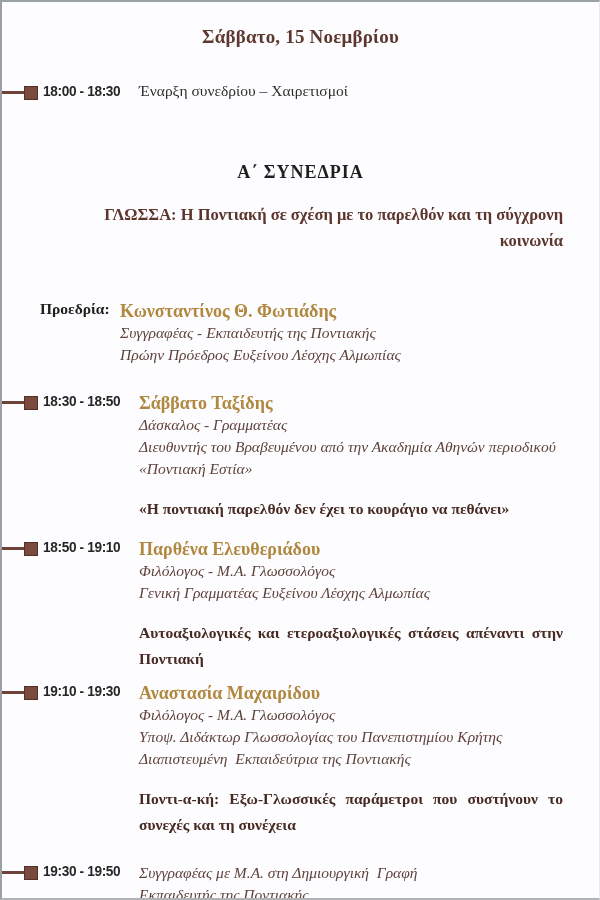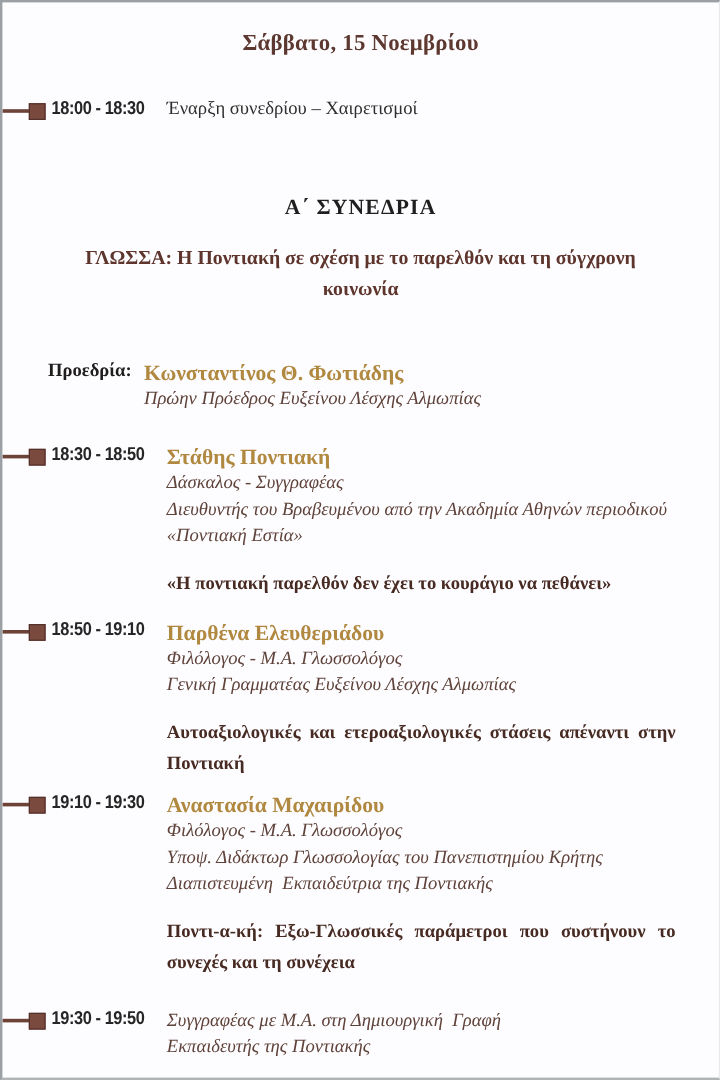--- a/index.html
+++ b/index.html
@@ -82,21 +82,21 @@
     margin-top: 58px;
     text-align: center;
     font-size: 18px;
     font-weight: 700;
     color: #1f1f1f;
     letter-spacing: 1px;
   }
   .session-theme {
     margin: 19px auto 0 auto;
     max-width: 525px;
-    text-align: center;
+    text-align: right;
     font-size: 16.5px;
     font-weight: 700;
     color: #5d352c;
     line-height: 26px;
   }
   .chair {
     position: relative;
     margin-top: 46px;
     padding-left: 118px;
   }
@@ -149,31 +149,32 @@
     <span class="time">18:00 - 18:30</span>
     <span class="desc">Έναρξη συνεδρίου – Χαιρετισμοί</span>
   </div>
 
   <div class="session-label">Α΄ ΣΥΝΕΔΡΙΑ</div>
   <div class="session-theme">ΓΛΩΣΣΑ: Η Ποντιακή σε σχέση με το παρελθόν και τη σύγχρονη κοινωνία</div>
 
   <div class="chair">
     <span class="chair-label">Προεδρία:</span>
     <div class="speaker-name">Κωνσταντίνος Θ. Φωτιάδης</div>
+    <div class="role">Συγγραφέας - Εκπαιδευτής της Ποντιακής</div>
     <div class="role">Πρώην Πρόεδρος Ευξείνου Λέσχης Αλμωπίας</div>
   </div>
 
   <div class="slot talk" style="margin-top:26px;">
     <span class="bullet">
         <span class="stem"></span>
         <span class="square"></span>
       </span>
     <span class="time">18:30 - 18:50</span>
-    <div class="speaker-name">Στάθης Ποντιακή</div>
-    <div class="role">Δάσκαλος - Συγγραφέας</div>
+    <div class="speaker-name">Σάββατο Ταξίδης</div>
+    <div class="role">Δάσκαλος - Γραμματέας</div>
     <div class="role">Διευθυντής του Βραβευμένου από την Ακαδημία Αθηνών περιοδικού «Ποντιακή Εστία»</div>
     <div class="talk-title">«Η ποντιακή παρελθόν δεν έχει το κουράγιο να πεθάνει»</div>
   </div>
 
   <div class="slot talk">
     <span class="bullet">
         <span class="stem"></span>
         <span class="square"></span>
       </span>
     <span class="time">18:50 - 19:10</span>

